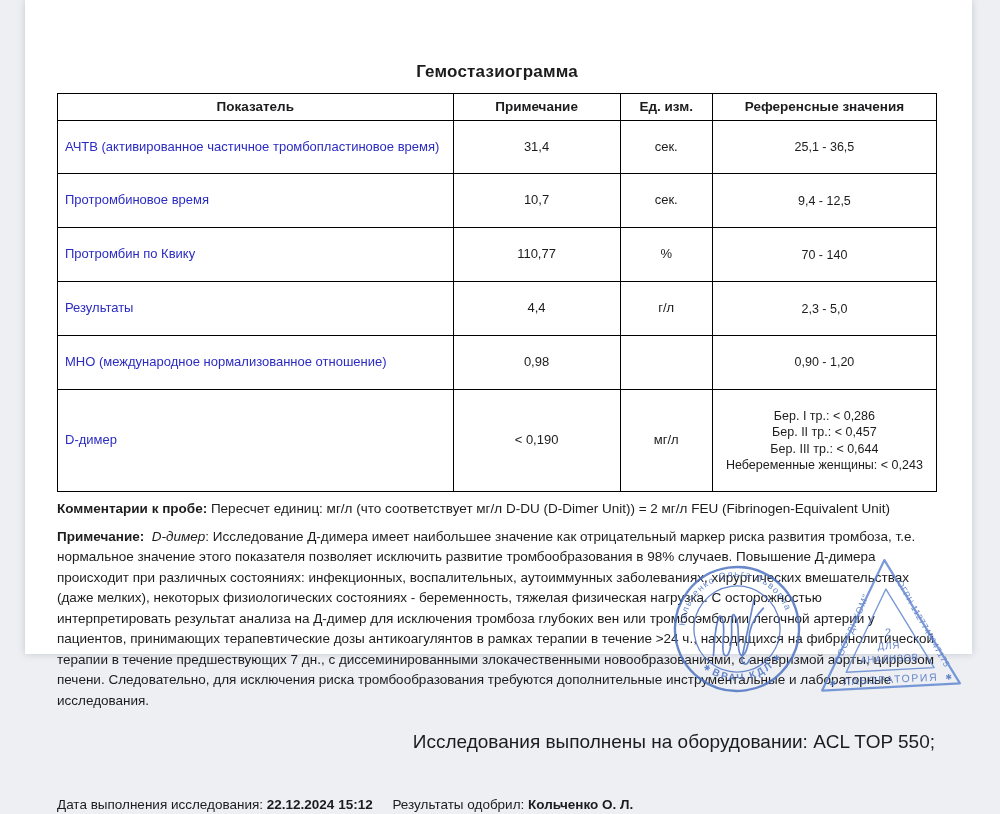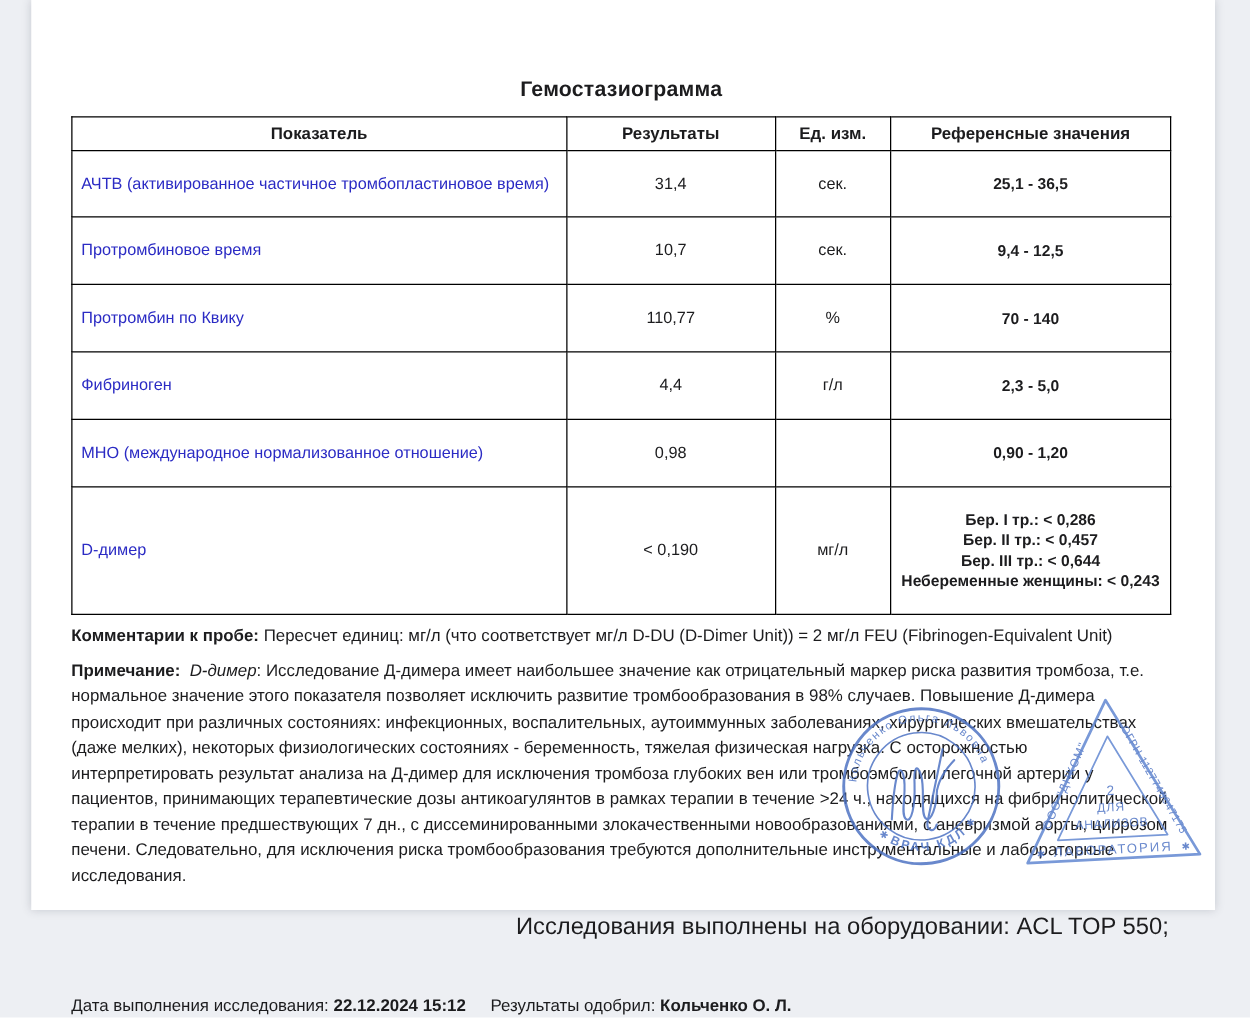--- a/index.html
+++ b/index.html
@@ -14,21 +14,21 @@
   * { box-sizing: border-box; }
   html,body{ margin:0; padding:0; }
   body{
     width:1000px; height:814px; overflow:hidden;
     background: var(--backdrop);
     font-family: "Liberation Sans", sans-serif;
     color: var(--ink);
   }
   .page{
     position:relative;
-    width:947px; height:728px;
+    width:947px; height:654px;
     margin-left:25px;
     background: var(--page-bg);
     box-shadow: 0 0 7px rgba(60,64,80,.22);
     padding:62px 35px 0 32px;
   }
   .doc-title{
     margin:0 0 11px 0;
     font-size:17px; font-weight:bold;
     text-align:center; letter-spacing:.2px;
   }
@@ -41,21 +41,21 @@
     border:1px solid var(--line);
     padding:18px 7px;
     vertical-align:middle;
     line-height:1.3;
   }
   table.results th{
     font-weight:bold; text-align:center; font-size:13.5px; padding:4px 6px;
   }
   td.c-name{ color:var(--analyte); text-align:left; }
   td.c-center{ text-align:center; }
-  td.c-ref{ line-height:1.22; font-size:12.5px; padding:3px 4px;font-weight:bold; }
+  td.c-ref{ line-height:1.22; font-size:12.5px; padding:3px 4px; }
   col.w-name{ width:45%; } col.w-res{ width:19%; } col.w-unit{ width:10.5%; } col.w-ref{ width:25.5%; }
 
   .para{ margin:7px 0 0 0; font-size:13.5px; line-height:20.5px; }
   .para b{ font-weight:bold; }
   .para i{ font-style:italic; }
   .equipment{
     margin-top:20px; text-align:right; font-size:19px; padding-right:2px;
   }
   .footer-row{
     margin-top:44px; font-size:13.5px; white-space:nowrap;
@@ -81,21 +81,21 @@
   <table class="results">
     <colgroup>
       <col class="w-name">
         <col class="w-res">
         <col class="w-unit">
         <col class="w-ref">
     </colgroup>
     <thead>
       <tr>
         <th>Показатель</th>
-        <th>Результаты</th>
+        <th>Примечание</th>
         <th>Ед. изм.</th>
         <th>Референсные значения</th>
       </tr>
     </thead>
     <tbody>
         <tr>
           <td class="c-name">АЧТВ (активированное частичное тромбопластиновое время)</td>
           <td class="c-center">31,4</td>
           <td class="c-center">сек.</td>
           <td class="c-center c-ref">25,1 - 36,5</td>
@@ -106,21 +106,21 @@
           <td class="c-center">сек.</td>
           <td class="c-center c-ref">9,4 - 12,5</td>
         </tr>
         <tr>
           <td class="c-name">Протромбин по Квику</td>
           <td class="c-center">110,77</td>
           <td class="c-center">%</td>
           <td class="c-center c-ref">70 - 140</td>
         </tr>
         <tr>
-          <td class="c-name">Фибриноген</td>
+          <td class="c-name">Результаты</td>
           <td class="c-center">4,4</td>
           <td class="c-center">г/л</td>
           <td class="c-center c-ref">2,3 - 5,0</td>
         </tr>
         <tr>
           <td class="c-name">МНО (международное нормализованное отношение)</td>
           <td class="c-center">0,98</td>
           <td class="c-center"></td>
           <td class="c-center c-ref">0,90 - 1,20</td>
         </tr>

